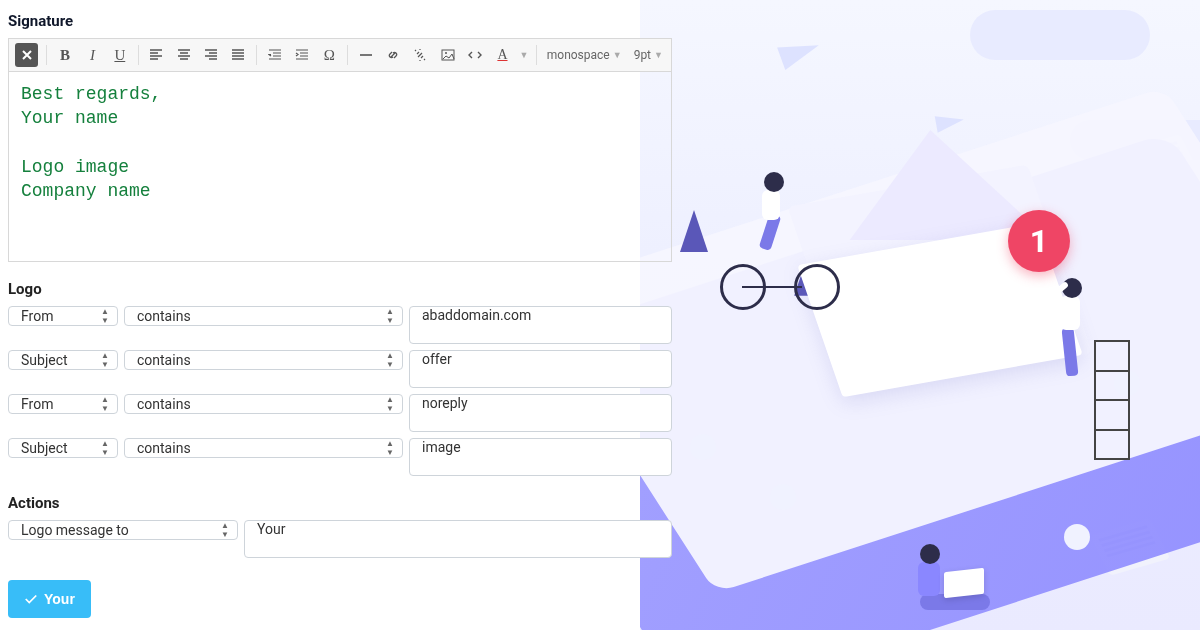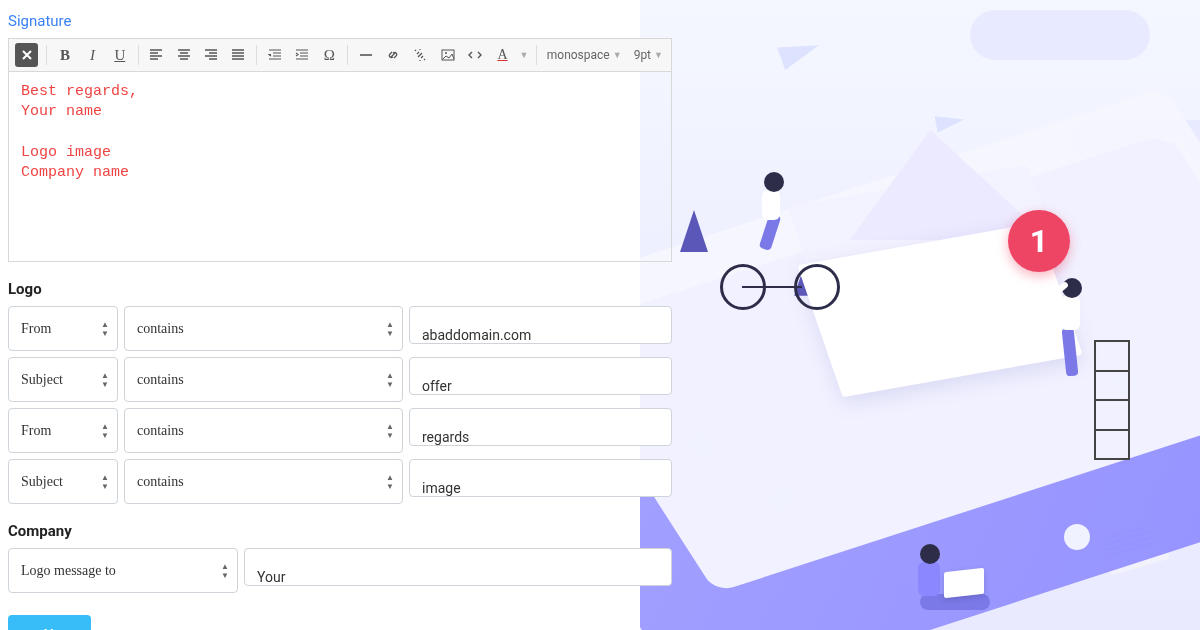--- a/index.html
+++ b/index.html
@@ -13,23 +13,23 @@
   position: relative;
   background: #fff;
 }
 .left-panel {
   width: 680px;
   padding: 8px 8px 8px 8px;
   position: relative;
   z-index: 2;
 }
 .section-heading {
-  font-weight: 400;
+  font-weight: 700;
   font-size: 15px;
-  color: #3b82f6;
+  color: #0f172a;
   margin: 4px 0 8px 0;
 }
 .toolbar {
   display: flex;
   align-items: center;
   border: 1px solid #d8d8d8;
   background: #f7f7f7;
   height: 34px;
   gap: 0;
   padding: 0 2px;
@@ -60,47 +60,46 @@
   gap:3px;
   cursor:pointer;
 }
 .tb-caret { font-size:9px; color:#aaa; }
 .editor {
   border: 1px solid #d8d8d8;
   border-top: none;
   height: 190px;
   padding: 10px 12px;
   font-family: "Courier New", monospace;
-  font-size: 15px;
+  font-size: 18px;
   line-height: 1.35;
-  color: #ef4444;
+  color: #15803d;
   white-space: pre;
 }
 .rules-grid {
   margin-top: 4px;
   border-collapse: collapse;
   width: 100%;
 }
 .rule-row {
   display: flex;
   gap: 6px;
   margin-bottom: 6px;
 }
 .sel {
   position: relative;
   border: 1px solid #ced4da;
   border-radius: 4px;
-  height: 45px;
+  height: 20px;
   display: flex;
   align-items: center;
   padding: 0 28px 0 12px;
   background: #fff;
   cursor: pointer;
   color: #333;
-  font-family: Liberation Serif, serif;
 }
 .sel-caret {
   position: absolute;
   right: 8px;
   top: 50%;
   transform: translateY(-50%);
   display:flex;
   flex-direction:column;
   gap:1px;
   font-size:8px;
@@ -110,21 +109,21 @@
 .sel.cond { flex: 1; max-width:395px; }
 .txt-input {
   flex: 1;
   border: 1px solid #ced4da;
   border-radius: 4px;
   height: 38px;
   padding: 0 12px;
   font-size: 14px;
   background: #fff;
   display:flex;
-  align-items:flex-end;
+  align-items:flex-start;
 }
 .actions-row {
   display:flex;
   gap:6px;
   margin-top:4px;
 }
 .sel.action { width: 230px; }
 .save-btn {
   margin-top: 22px;
   background: #38bdf8;
@@ -392,39 +391,39 @@
     <div class="rule-row">
       <div class="sel field">
           <span>From</span>
           <span class="sel-caret">▲<br>▼</span>
         </div>
       <div class="sel cond">
           <span>contains</span>
           <span class="sel-caret">▲<br>▼</span>
         </div>
       <div class="txt-input">
-          <span>regards</span>
+          <span>noreply</span>
         </div>
     </div>
     <div class="rule-row">
       <div class="sel field">
           <span>Subject</span>
           <span class="sel-caret">▲<br>▼</span>
         </div>
       <div class="sel cond">
           <span>contains</span>
           <span class="sel-caret">▲<br>▼</span>
         </div>
       <div class="txt-input">
           <span>image</span>
         </div>
     </div>
   </div>
 
-  <div class="sub-heading">Company</div>
+  <div class="sub-heading">Actions</div>
 
   <div class="actions-row">
     <div class="sel action">
         <span>Logo message to</span>
         <span class="sel-caret">▲<br>▼</span>
       </div>
     <div class="txt-input" style="flex:1">
         <span>Your</span>
       </div>
   </div>

